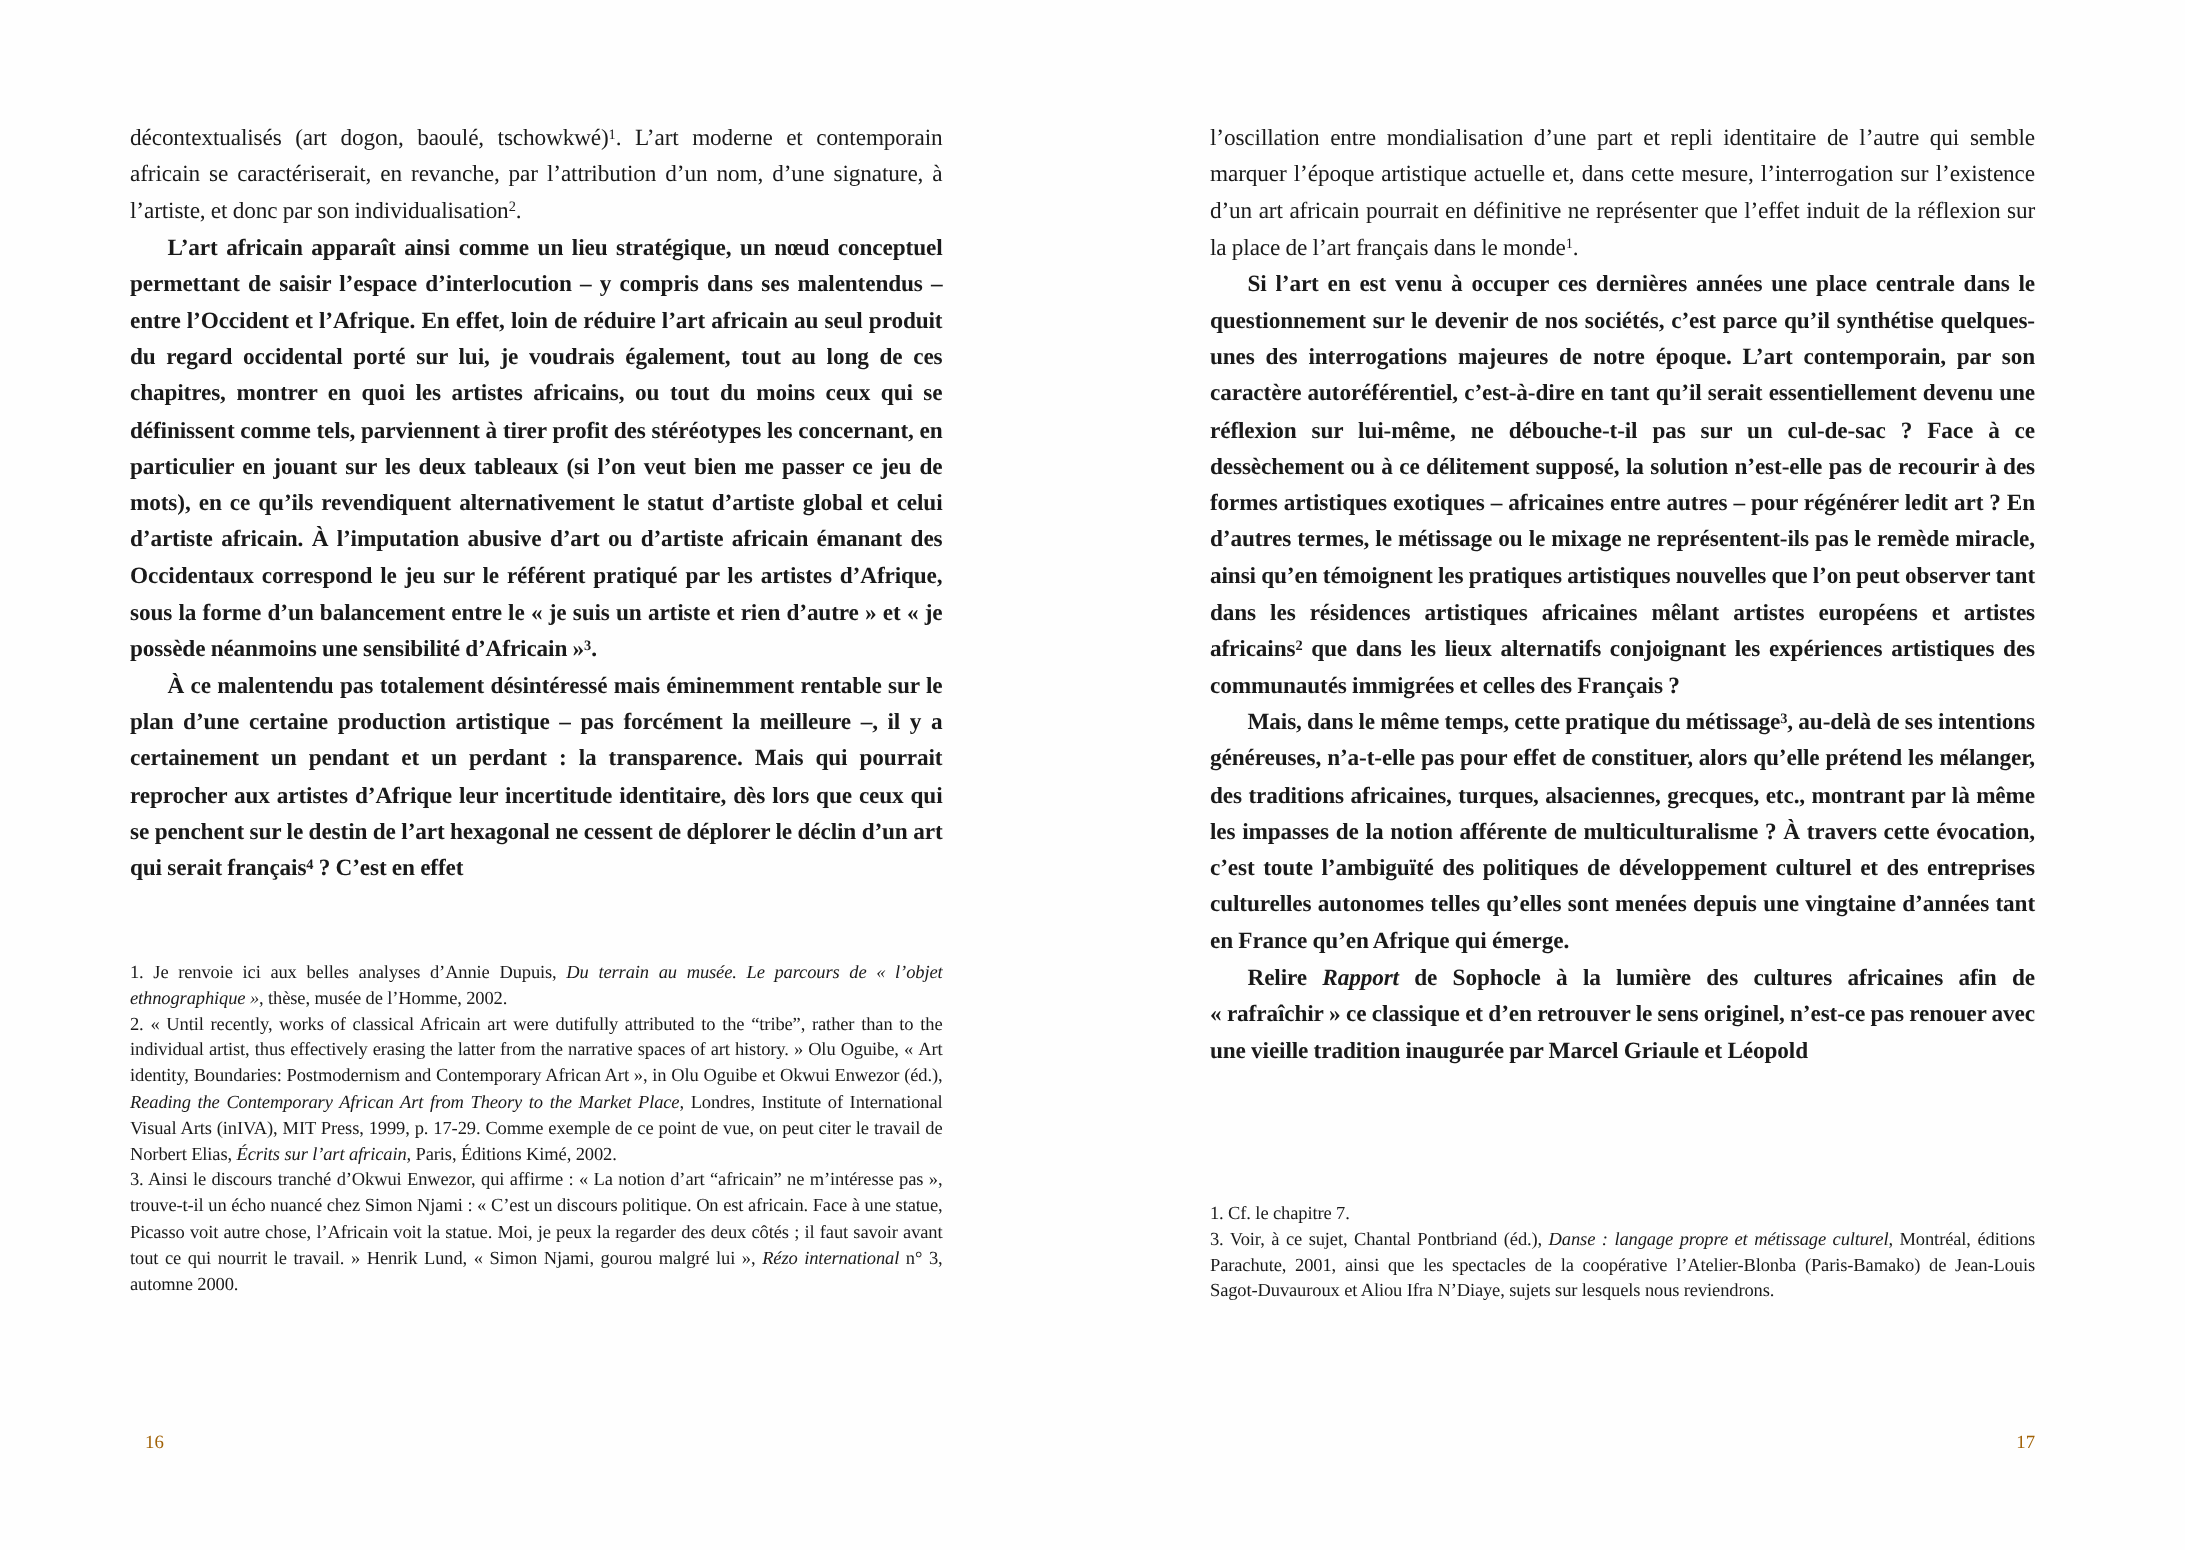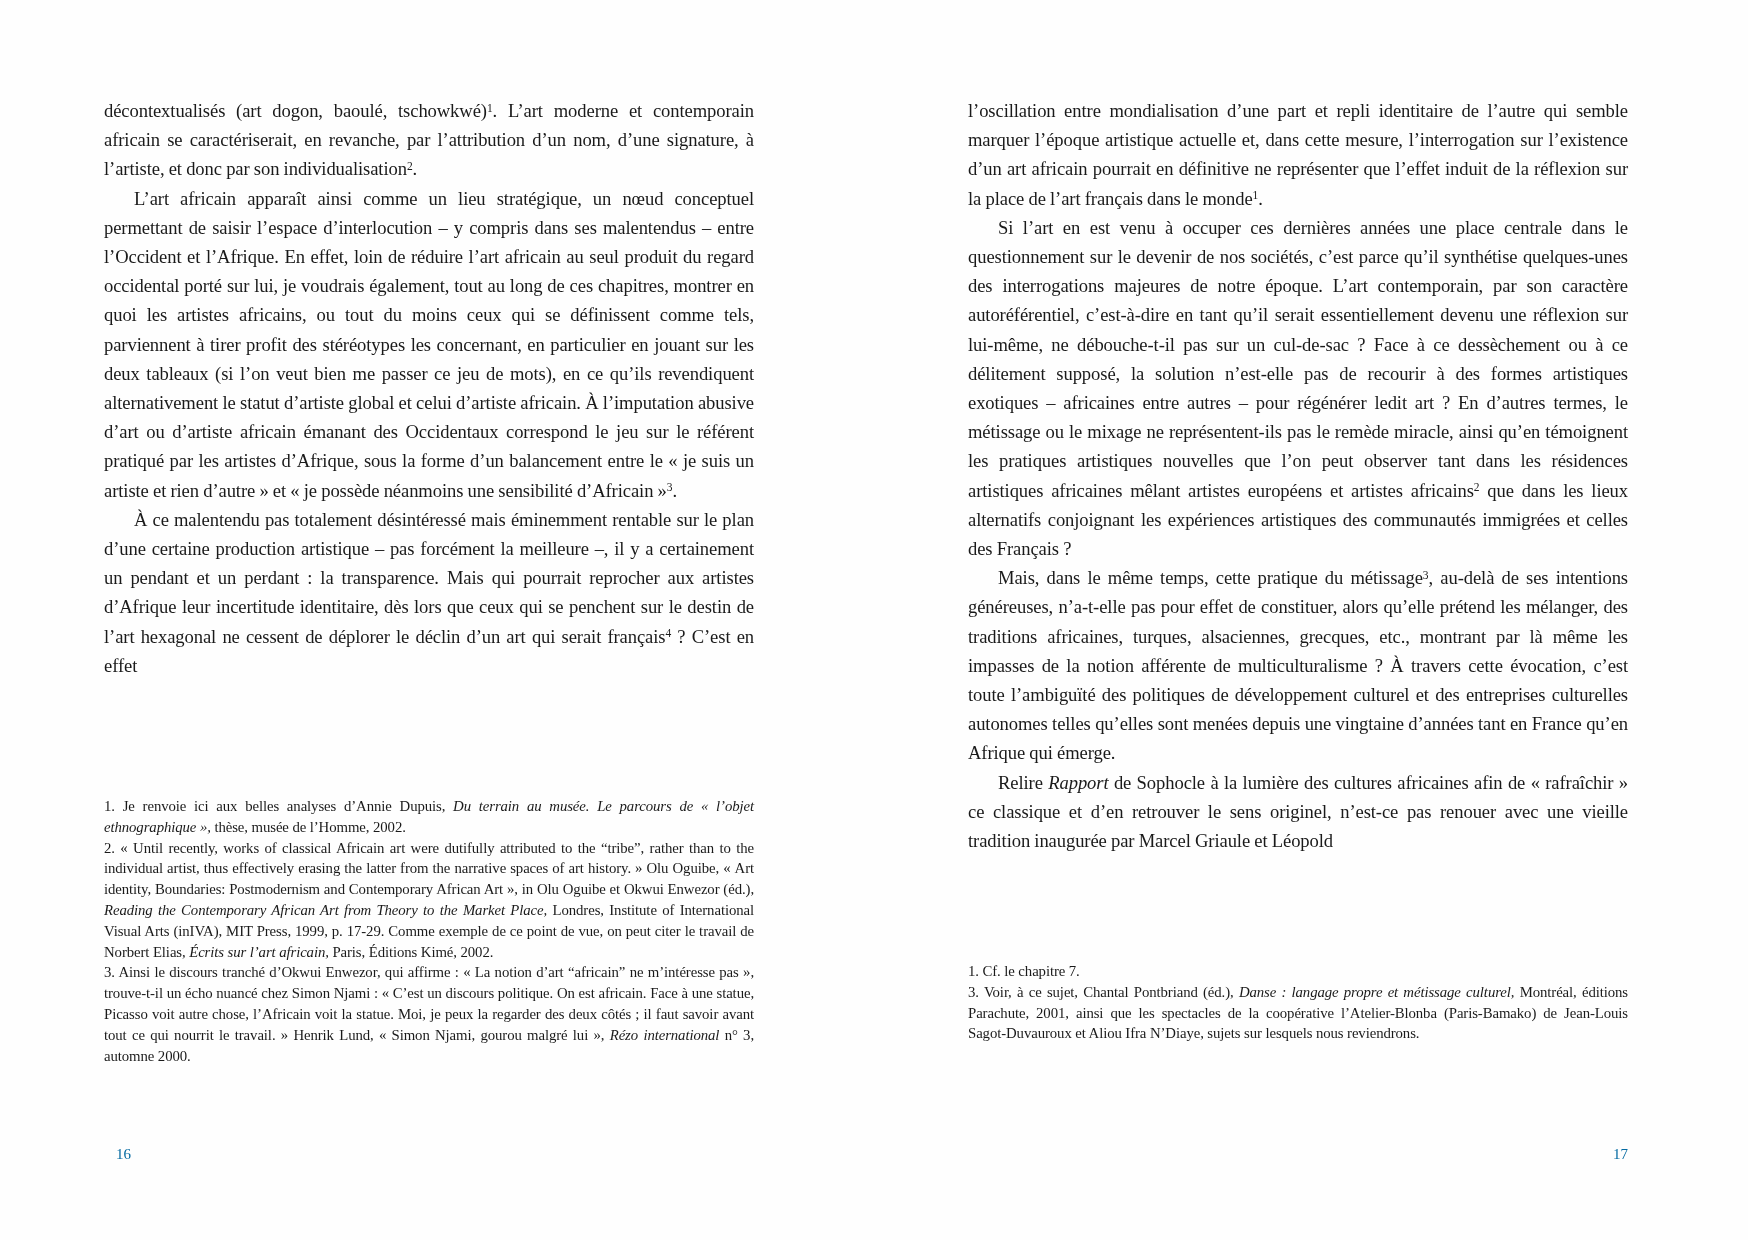--- a/index.html
+++ b/index.html
@@ -18,46 +18,46 @@
   .body-text {
     position: absolute; top: 96px; left: 0; width: 100%;
     font-size: 18.6px;
     line-height: 29.2px;
     text-align: justify;
     letter-spacing: -0.1px;
     word-spacing: -0.3px;
     hyphens: auto;
   }
   .para { margin: 0; padding: 0; }
-  .para.indent { text-indent: 30px; }
+  .para.indent { text-indent: 30px; font-weight: bold; }
 
   .footnotes {
     position: absolute; left: 0; width: 100%;
     font-size: 14.8px;
     line-height: 20.8px;
     text-align: justify;
     letter-spacing: -0.1px;
     hyphens: auto;
   }
-  #page-left  .footnotes { top: 796px; }
+  #page-left  .footnotes { top: 768px; }
   #page-right .footnotes { top: 961px; }
   .footnote { margin: 0; padding: 0; }
 
   sup.note-ref {
     font-size: 62%;
     line-height: 0;
     vertical-align: baseline;
     position: relative;
     top: -0.45em;
   }
   em { font-style: italic; }
 
   .page-number {
     position: absolute; top: 1146px;
-    font-size: 15px; color: #0369a1;
+    font-size: 15px; color: #a16207;
   }
   #page-left  .page-number { left: 12px; }
   #page-right .page-number { right: 0px; }
 </style>
 </head>
 <body>
 
 <main class="spread">
 
   <section class="page" id="page-left">

